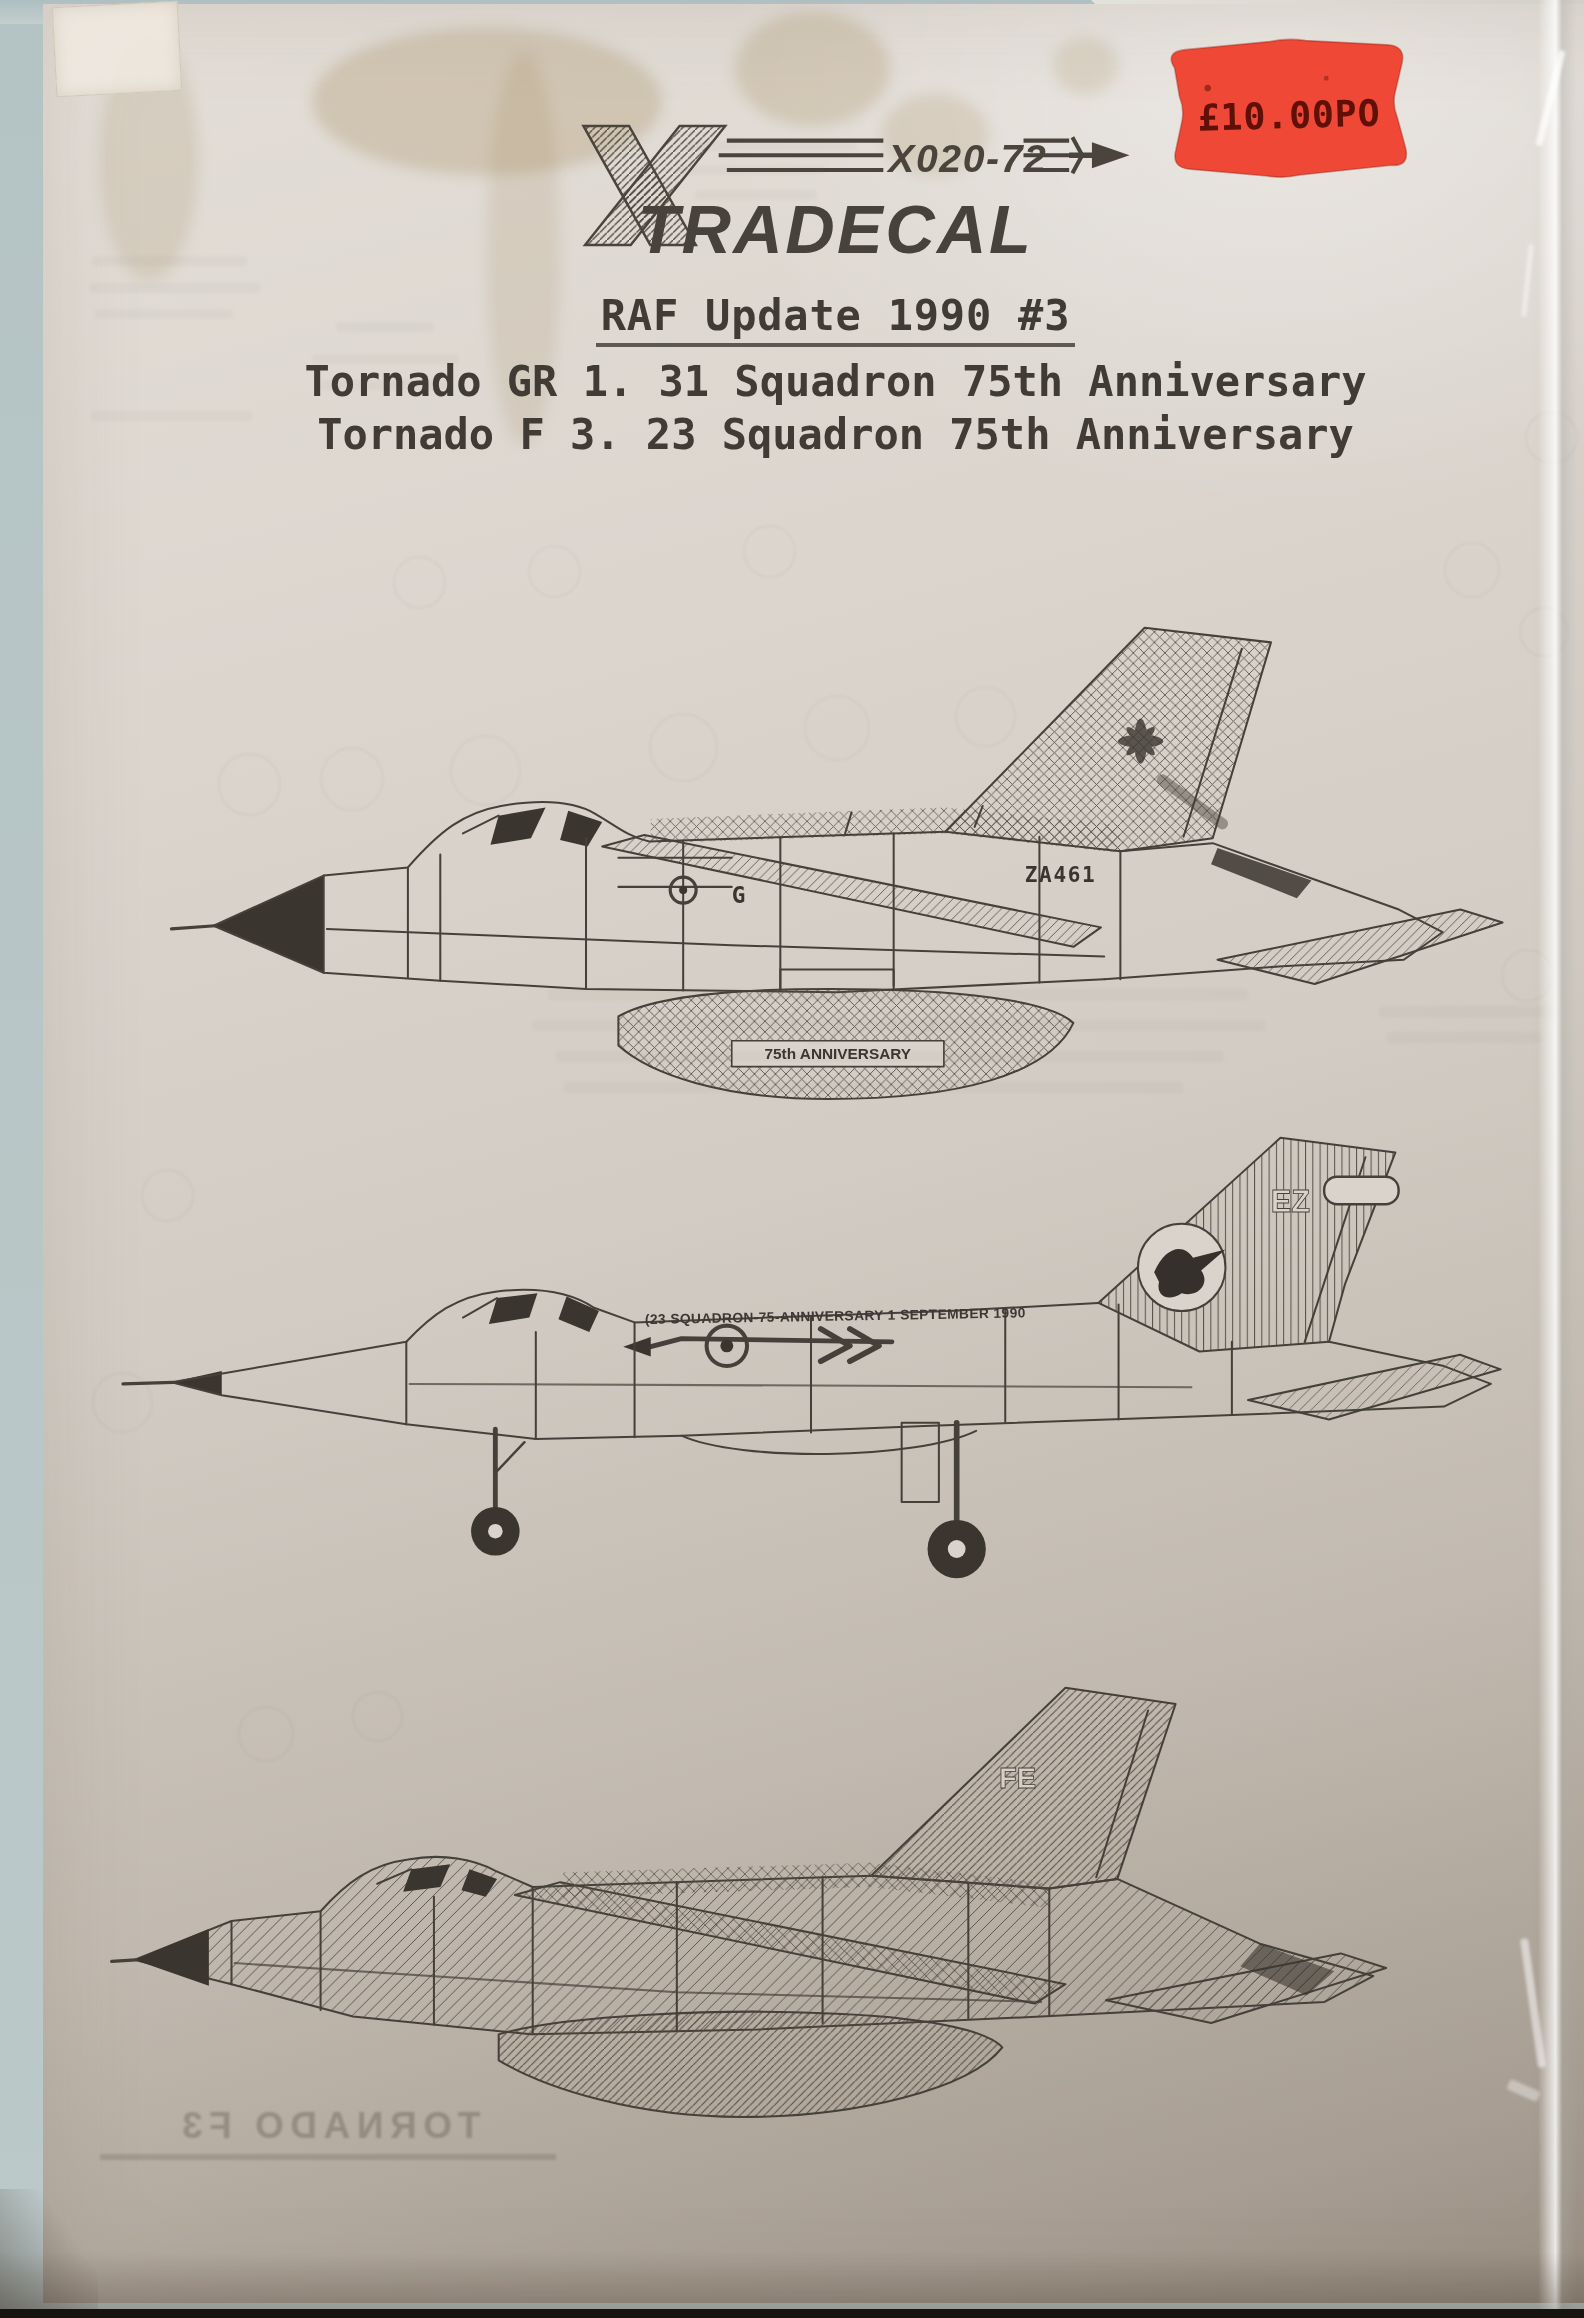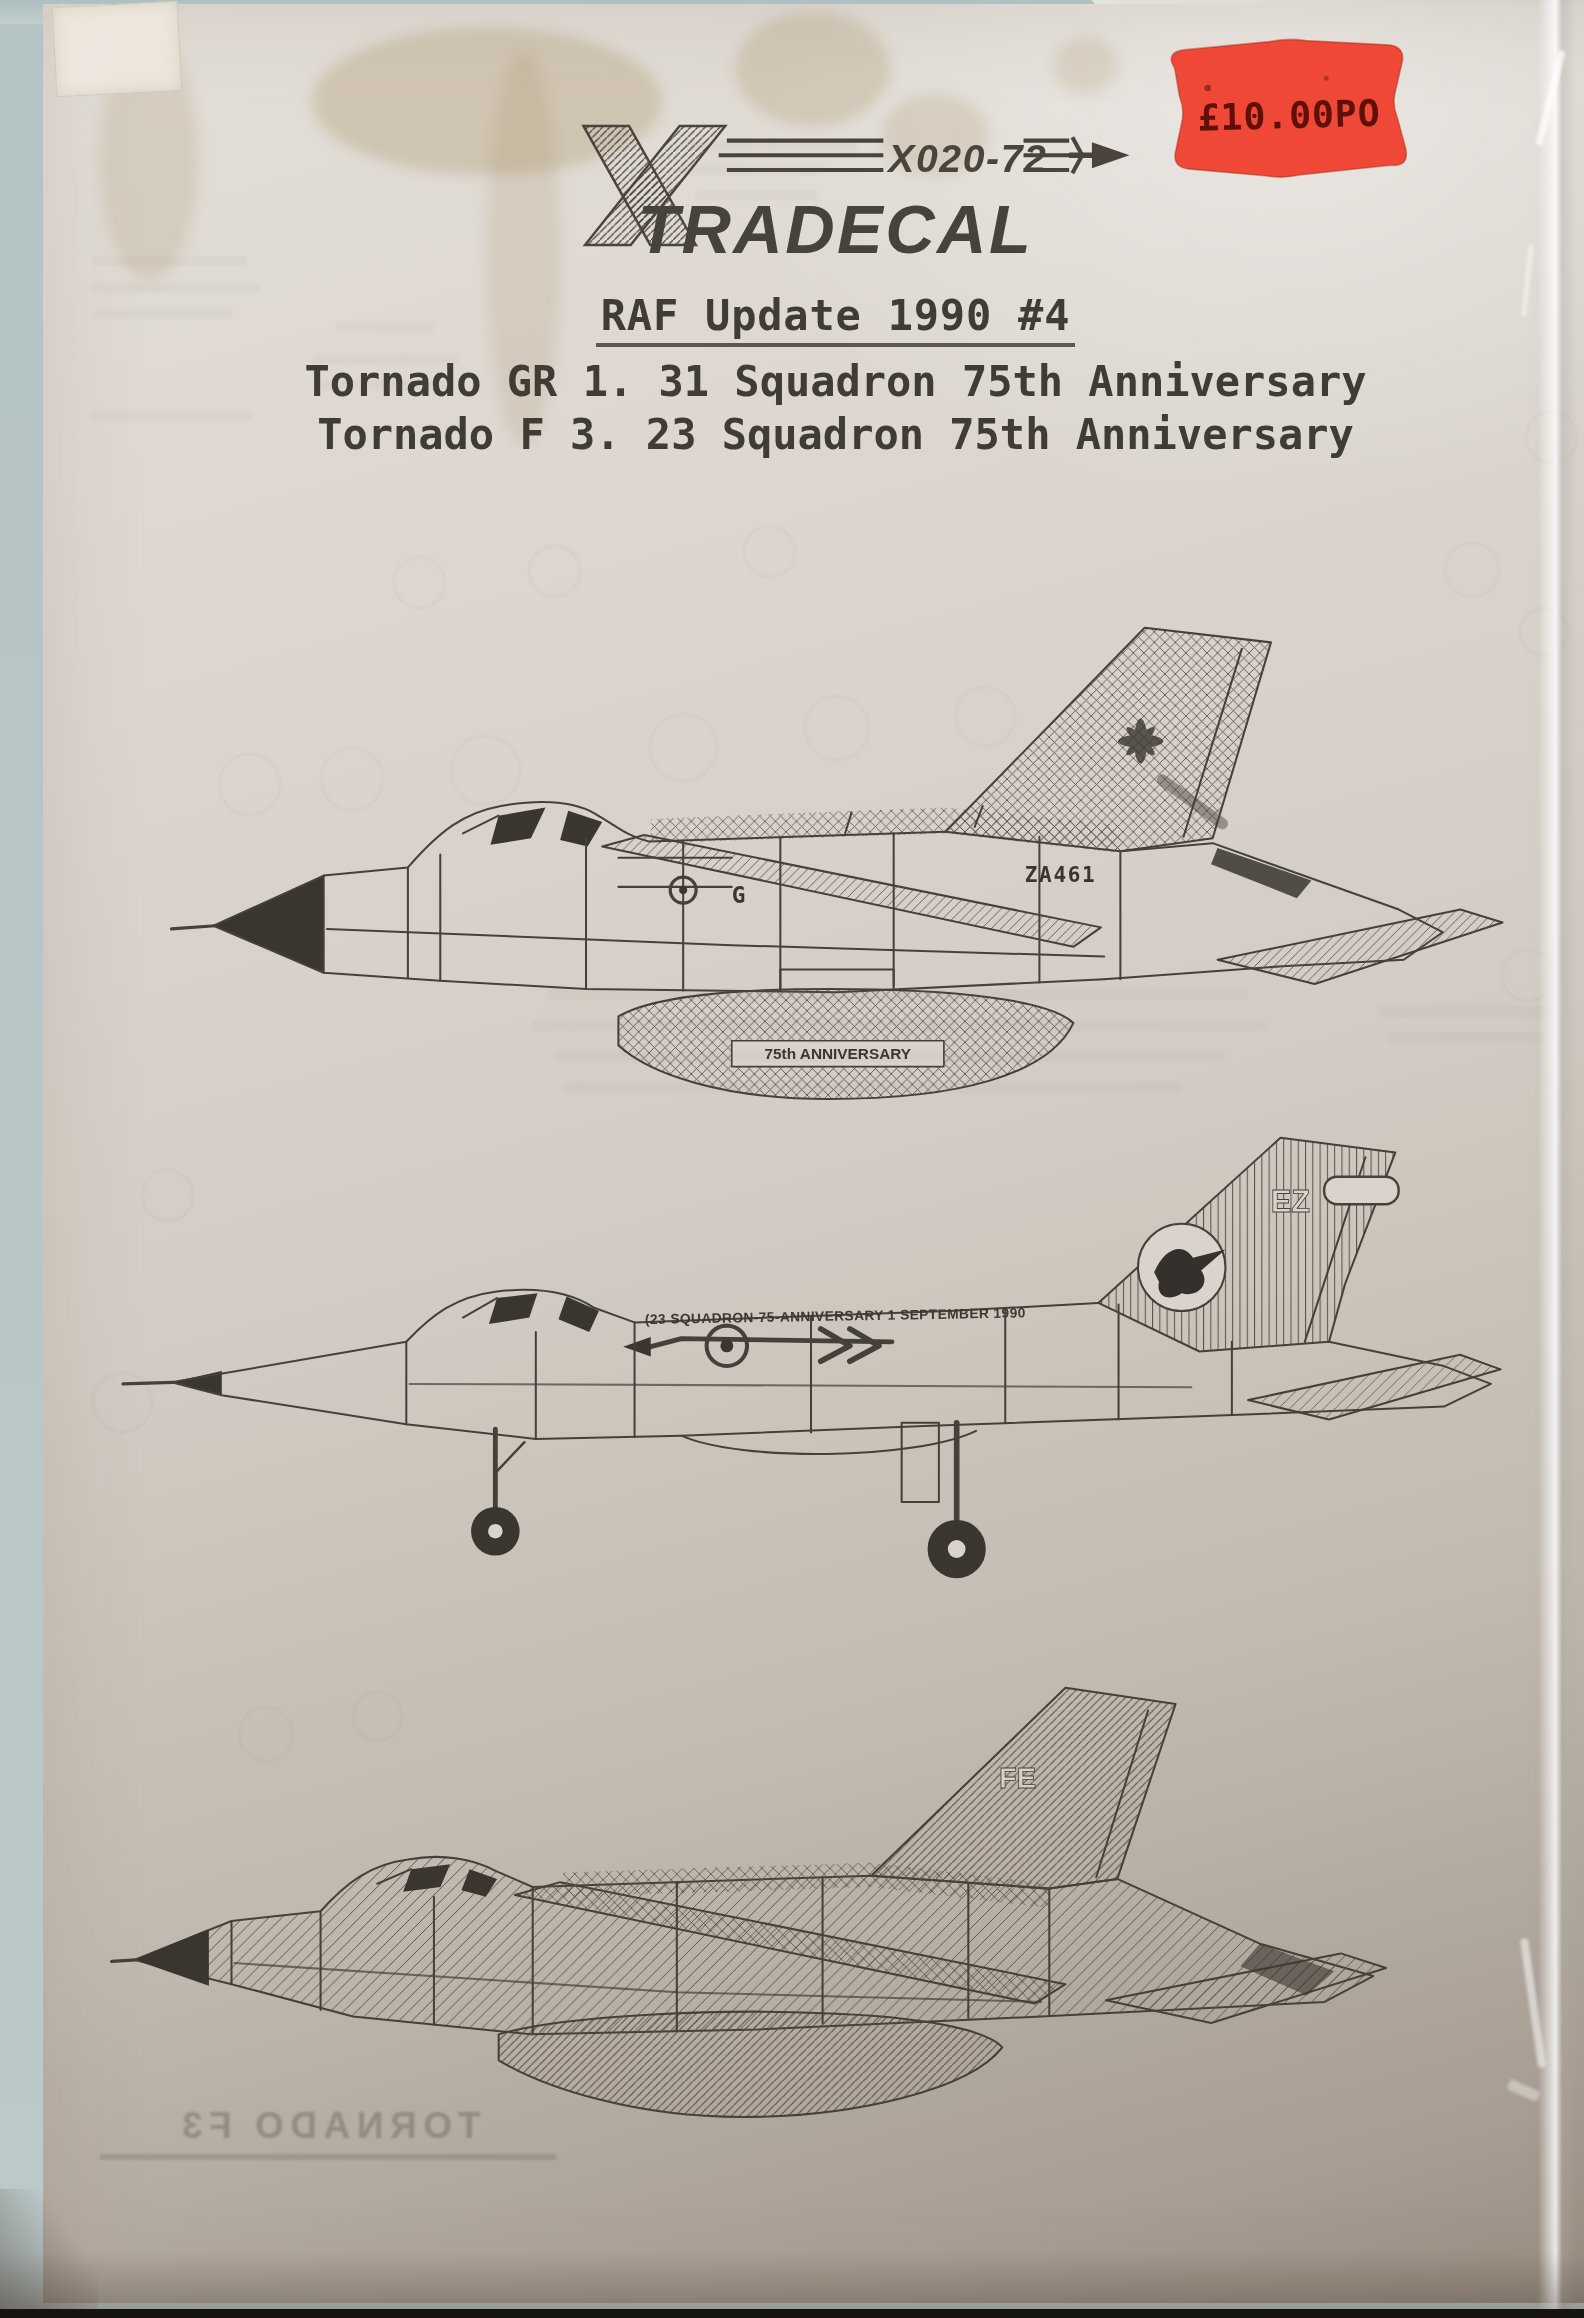--- a/index.html
+++ b/index.html
@@ -95,21 +95,21 @@
         <g>
           <path d="M648 58 H690" stroke="#4a443d" stroke-width="7"></path>
           <polygon points="676,42 722,58 676,74" fill="#4a443d"></polygon>
           <path d="M652 36 L664 58 L652 80" stroke="#4a443d" stroke-width="5" fill="none"></path>
         </g>
         <text x="118" y="178" font-family="Liberation Sans, sans-serif" font-weight="bold" font-style="italic" font-size="84" letter-spacing="3" fill="#47423c">TRADECAL</text>
       </svg>
     </div>
 
     <div class="heading">
-      <div><span class="t">RAF Update 1990 #4</span></div>
+      <div><span class="t">RAF Update 1990 #3</span></div>
       <div style="height:8.1px"></div>
       <div class="l">Tornado GR 1. 31 Squadron 75th Anniversary</div>
       <div class="l">Tornado F 3. 23 Squadron 75th Anniversary</div>
     </div>
 
     <div class="ac" style="left:122px;top:575px;">
       <svg width="1344" height="551" viewBox="0 0 1660 680">
         <defs>
           <pattern id="a1xh" width="13" height="13" patternUnits="userSpaceOnUse">
             <path d="M0 0 L13 13 M13 0 L0 13" stroke="#5a534b" stroke-width="1.1"></path>

